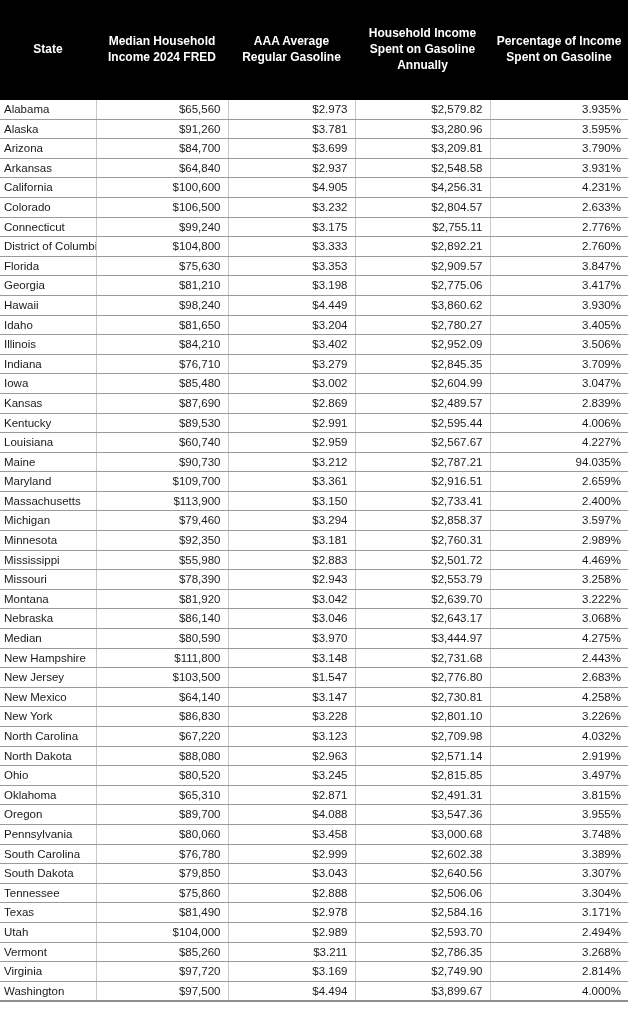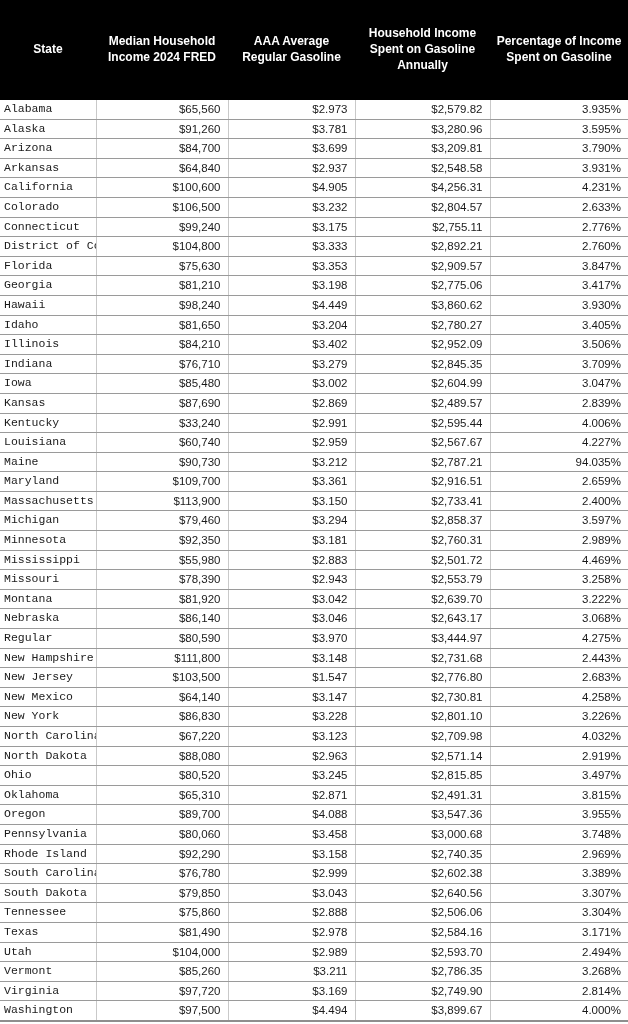--- a/index.html
+++ b/index.html
@@ -56,21 +56,20 @@
     overflow: hidden;
     vertical-align: middle;
   }
   tbody td:last-child { border-right: 0; }
 
   tbody td.state-cell {
     text-align: left;
     padding-left: 4px;
     padding-right: 2px;
     text-overflow: clip;
-    font-family: Liberation Mono, monospace;
   }
   tbody td.num-cell {
     text-align: right;
   }
 
   
   tbody tr:last-child td { border-bottom: 2px solid #8e8e8e; }
 </style>
 </head>
 <body>
@@ -200,21 +199,21 @@
       </tr>
       <tr>
         <td class="state-cell">Kansas</td>
         <td class="num-cell">$87,690</td>
         <td class="num-cell">$2.869</td>
         <td class="num-cell">$2,489.57</td>
         <td class="num-cell">2.839%</td>
       </tr>
       <tr>
         <td class="state-cell">Kentucky</td>
-        <td class="num-cell">$33,240</td>
+        <td class="num-cell">$89,530</td>
         <td class="num-cell">$2.991</td>
         <td class="num-cell">$2,595.44</td>
         <td class="num-cell">4.006%</td>
       </tr>
       <tr>
         <td class="state-cell">Louisiana</td>
         <td class="num-cell">$60,740</td>
         <td class="num-cell">$2.959</td>
         <td class="num-cell">$2,567.67</td>
         <td class="num-cell">4.227%</td>
@@ -276,21 +275,21 @@
         <td class="num-cell">3.222%</td>
       </tr>
       <tr>
         <td class="state-cell">Nebraska</td>
         <td class="num-cell">$86,140</td>
         <td class="num-cell">$3.046</td>
         <td class="num-cell">$2,643.17</td>
         <td class="num-cell">3.068%</td>
       </tr>
       <tr>
-        <td class="state-cell">Regular</td>
+        <td class="state-cell">Median</td>
         <td class="num-cell">$80,590</td>
         <td class="num-cell">$3.970</td>
         <td class="num-cell">$3,444.97</td>
         <td class="num-cell">4.275%</td>
       </tr>
       <tr>
         <td class="state-cell">New Hampshire</td>
         <td class="num-cell">$111,800</td>
         <td class="num-cell">$3.148</td>
         <td class="num-cell">$2,731.68</td>
@@ -353,27 +352,20 @@
         <td class="num-cell">3.955%</td>
       </tr>
       <tr>
         <td class="state-cell">Pennsylvania</td>
         <td class="num-cell">$80,060</td>
         <td class="num-cell">$3.458</td>
         <td class="num-cell">$3,000.68</td>
         <td class="num-cell">3.748%</td>
       </tr>
       <tr>
-        <td class="state-cell">Rhode Island</td>
-        <td class="num-cell">$92,290</td>
-        <td class="num-cell">$3.158</td>
-        <td class="num-cell">$2,740.35</td>
-        <td class="num-cell">2.969%</td>
-      </tr>
-      <tr>
         <td class="state-cell">South Carolina</td>
         <td class="num-cell">$76,780</td>
         <td class="num-cell">$2.999</td>
         <td class="num-cell">$2,602.38</td>
         <td class="num-cell">3.389%</td>
       </tr>
       <tr>
         <td class="state-cell">South Dakota</td>
         <td class="num-cell">$79,850</td>
         <td class="num-cell">$3.043</td>

